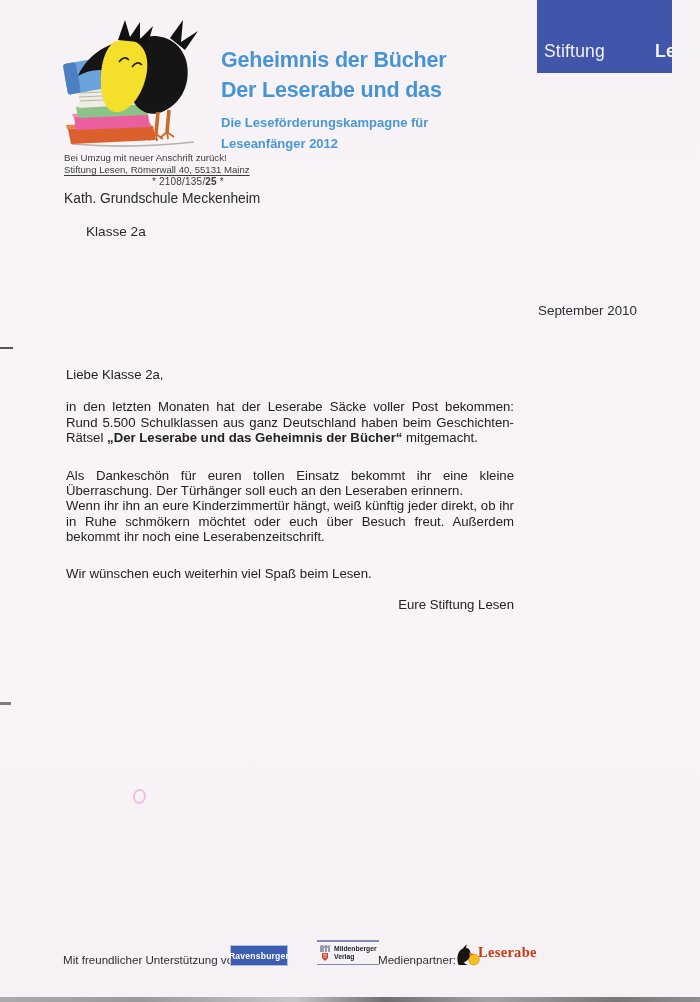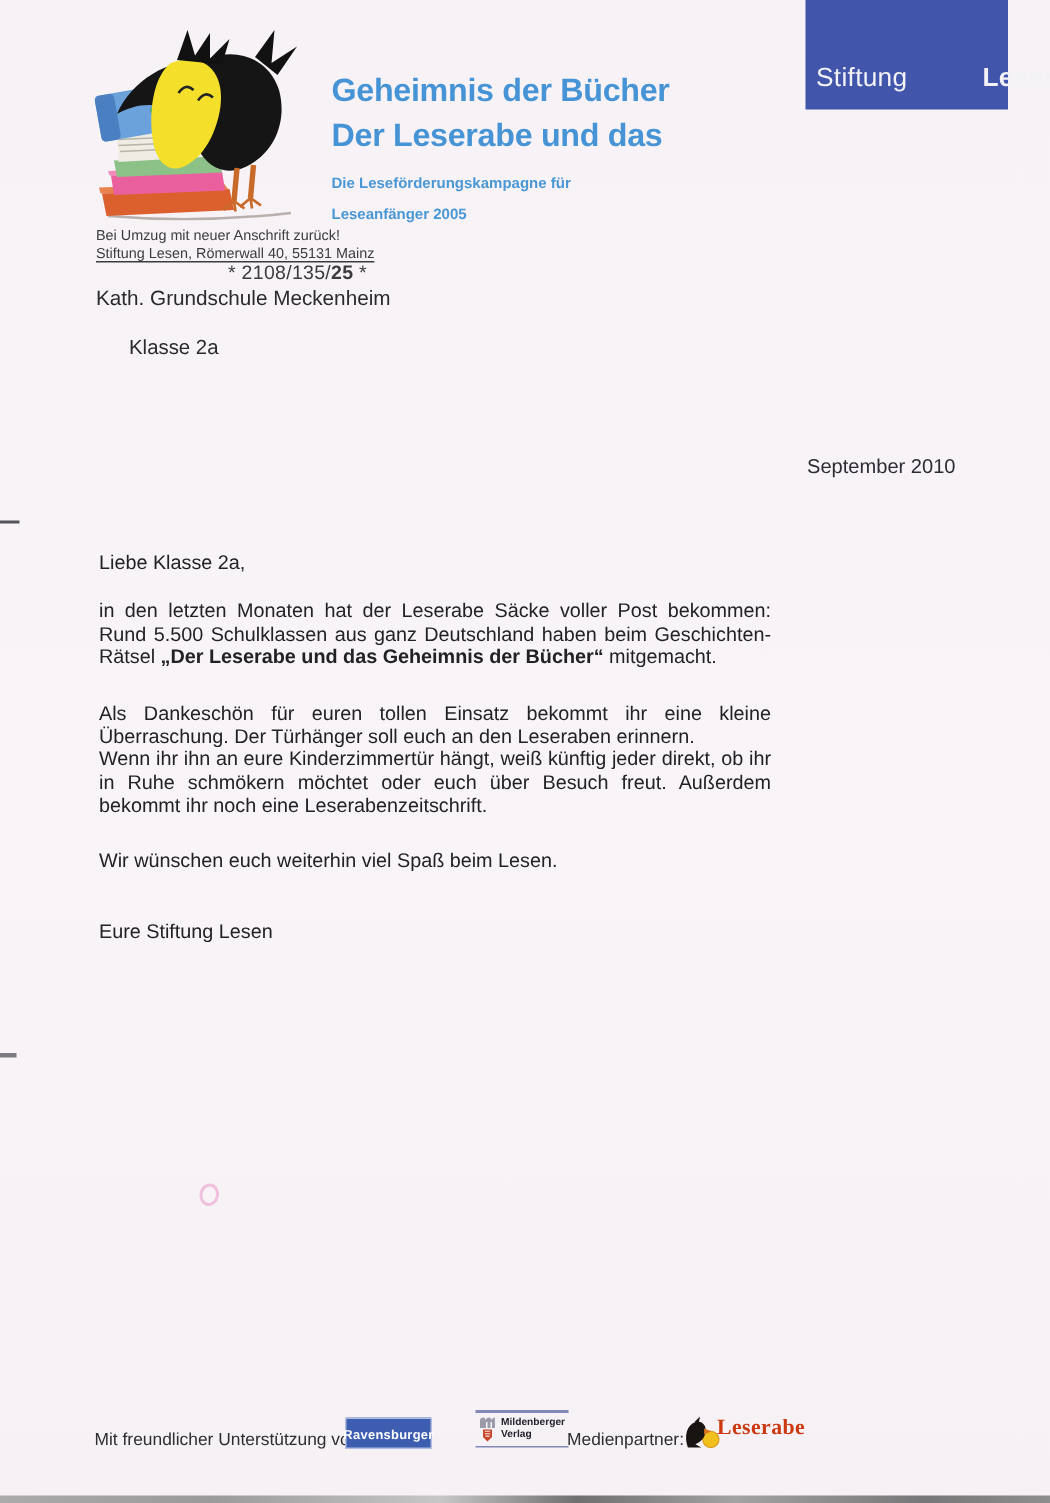--- a/index.html
+++ b/index.html
@@ -9,47 +9,47 @@
     font-family:"Liberation Sans", sans-serif;
     color:#262626;
   }
   .page{position:absolute;inset:0;background:linear-gradient(180deg,#f7f2f5 0%,#f8f4f7 55%,#f6f1f4 100%);}
 
   
   .raven{position:absolute;left:52px;top:18px;width:160px;height:142px;}
   .title-block{position:absolute;left:221px;top:45px;width:320px;}
   .title-line{font-size:21.5px;line-height:30px;font-weight:bold;color:#4694d6;letter-spacing:-0.2px;}
   .subtitle{margin-top:7px;}
-  .subtitle-line{font-size:10px;line-height:21px;font-weight:bold;color:#4a97d5;}
+  .subtitle-line{font-size:13px;line-height:21px;font-weight:bold;color:#4a97d5;}
   .org-logo{
     position:absolute;left:537px;top:0;width:135px;height:73px;background:#4156ab;
     display:flex;align-items:flex-end;padding:0 0 11px 7px;box-sizing:border-box;
     color:#f2f2f7;font-size:17.5px;letter-spacing:0.2px;white-space:pre;gap:45px;
   }
   .org-logo b{font-weight:bold;}
 
   
   .address{position:absolute;left:64px;top:152px;width:300px;color:#3c3c40;}
   .addr-small{font-size:9.6px;line-height:12px;}
   .addr-sender{font-size:9.6px;line-height:12px;text-decoration:underline;text-underline-offset:2px;}
-  .addr-code{font-size:13px;line-height:11px;margin-left:88px;letter-spacing:0.2px;}
+  .addr-code{font-size:10px;line-height:11px;margin-left:88px;letter-spacing:0.2px;}
   .addr-recipient{font-size:13.8px;line-height:16px;margin-top:4px;color:#2a2a2e;}
   .addr-class{font-size:13.6px;margin-top:17px;margin-left:22px;color:#2a2a2e;}
 
   
   .date{position:absolute;left:538px;top:303px;font-size:13.4px;color:#2c2c34;}
 
   
   .letter{position:absolute;left:66px;top:367px;width:448px;font-size:13.2px;line-height:15.4px;color:#222226;}
   .letter .just{text-align:justify;}
   .p1{margin-top:17px;}
   .p2{margin-top:16px;}
   .p3{margin-top:22px;}
   .closing{margin-top:21px;}
-  .signature{margin-top:32px;}
+  .signature{margin-top:16px;text-align:right;}
   b.inline-bold{font-weight:bold;}
 
   
   .fold-mark-1{position:absolute;left:0;top:347px;width:13px;height:2px;background:#55555c;}
   .fold-mark-2{position:absolute;left:0;top:702px;width:11px;height:3px;background:#7b7b82;}
   .smudge{position:absolute;left:133px;top:789px;width:9px;height:11px;border:2px solid rgba(232,110,184,0.38);border-radius:50%;transform:rotate(12deg);}
   .scan-edge{position:absolute;left:0;bottom:0;width:700px;height:5px;
     background:linear-gradient(90deg,#ababab 0%,#9a9a9a 20%,#c7c7c7 42%,#6f6f6f 55%,#a3a3a3 70%,#777779 88%,#8e8e8e 100%);}
 
   
@@ -119,21 +119,21 @@
       <path d="M104 116 l-7 6 M104 116 l1 7 M104 116 l7 5"></path>
       <path d="M115 114 l-7 6 M115 114 l1 7 M115 114 l7 5"></path>
     </g>
   </svg>
 
   <div class="title-block">
     <div class="title-line">Geheimnis der Bücher</div>
     <div class="title-line">Der Leserabe und das</div>
     <div class="subtitle">
       <div class="subtitle-line">Die Leseförderungskampagne für</div>
-      <div class="subtitle-line">Leseanfänger 2005</div>
+      <div class="subtitle-line">Leseanfänger 2012</div>
     </div>
   </div>
 
   <div class="org-logo"><span>Stiftung </span><b>Lesen</b></div>
 
   <div class="address">
     <div class="addr-small">Bei Umzug mit neuer Anschrift zurück!</div>
     <div class="addr-sender">Stiftung Lesen, Römerwall 40, 55131 Mainz</div>
     <div class="addr-code"><span>* 2108/135/</span><b>25</b><span> *</span></div>
     <div class="addr-recipient">Kath. Grundschule Meckenheim</div>

